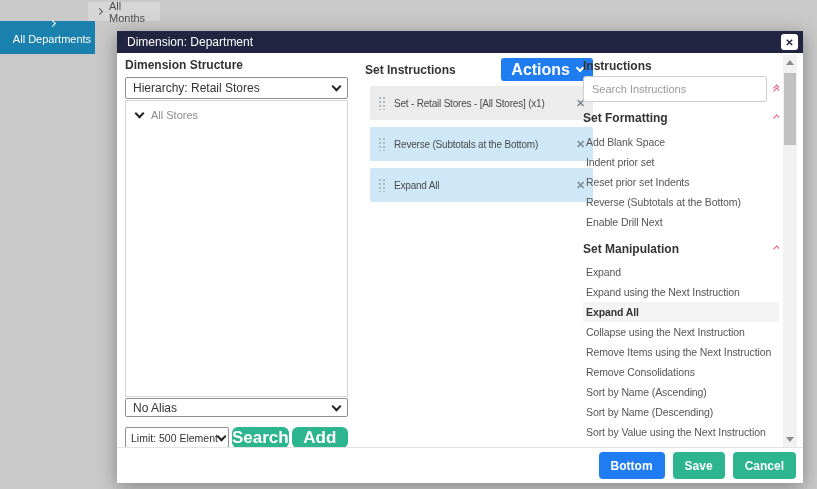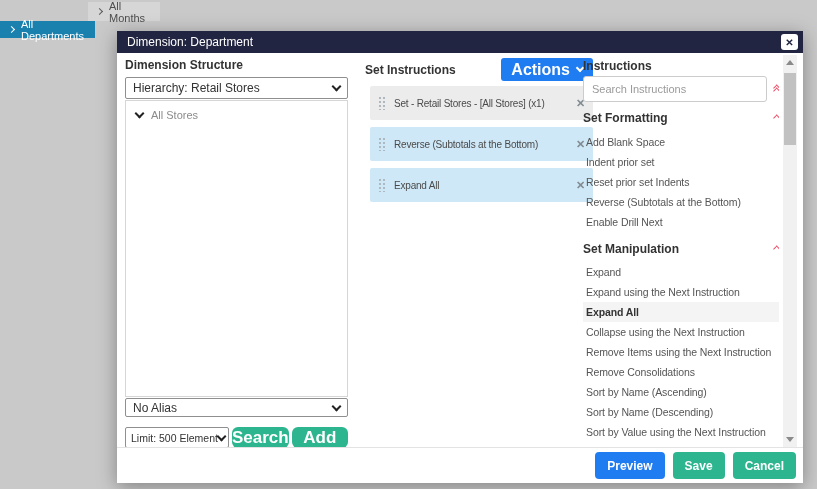--- a/index.html
+++ b/index.html
@@ -6,21 +6,21 @@
   html,body { width:817px; height:489px; }
   body {
     position:relative; overflow:hidden;
     background:#c9c9c9;
     font-family:"Liberation Sans", sans-serif;
     -webkit-user-select:none;
   }
   
   .bg-tab { position:absolute; display:flex; align-items:center; gap:7px; padding-left:9px; font-size:11px; cursor:pointer; }
   .tab-months { left:88px; top:2px; width:72px; height:19px; background:#d6d6d6; color:#4d4d4d; }
-  .tab-depts  { left:0; top:21px; width:95px; height:17px; background:#1a80ae; color:#fff; }
+  .tab-depts  { left:0; top:21px; width:95px; height:33px; background:#1a80ae; color:#fff;flex-direction:column; }
   .cv { display:inline-block; border-style:solid; }
   .cv-right-dark { border-color:#5a5a5a; border-width:0 1.5px 1.5px 0; padding:2px; transform:rotate(-45deg); }
   .cv-right-white { border-color:#fff; border-width:0 1.5px 1.5px 0; padding:2px; transform:rotate(-45deg); }
   .cv-down-dark { border-color:#222; border-width:0 2px 2px 0; padding:2.5px; transform:rotate(45deg); margin-top:-3px; }
   .cv-down-white { border-color:#fff; border-width:0 2px 2px 0; padding:2px; transform:rotate(45deg); margin-top:-3px; }
   .cv-up-red { border-color:#ee4b63; border-width:0 1.8px 1.8px 0; padding:2.2px; transform:rotate(-135deg); }
   
   .modal { position:absolute; left:117px; top:31px; width:686px; height:452px; background:#ffffff; box-shadow:0 4px 18px rgba(0,0,0,.35); }
   .m-header { height:22px; background:#212541; color:#fff; font-size:12px; display:flex; align-items:center; padding:0 10px; }
   .m-close { position:absolute; right:5px; top:3px; width:17px; height:16px; background:#fff; border-radius:3px; color:#212541; font-size:10px; font-weight:bold; display:flex; align-items:center; justify-content:center; cursor:pointer; }
@@ -177,17 +177,17 @@
     <div class="ins-item">Sort by Value using the Next Instruction</div>
   </div>
 
   <div class="scrollbar">
     <span class="sb-up"></span>
     <span class="sb-thumb"></span>
     <span class="sb-down"></span>
   </div>
 
   <div class="m-footer">
-    <button class="btn-footer btn-blue">Preview</button>
+    <button class="btn-footer btn-blue">Bottom</button>
     <button class="btn-footer btn-green">Save</button>
     <button class="btn-footer btn-green">Cancel</button>
   </div>
 </div>
 
 </body></html>

